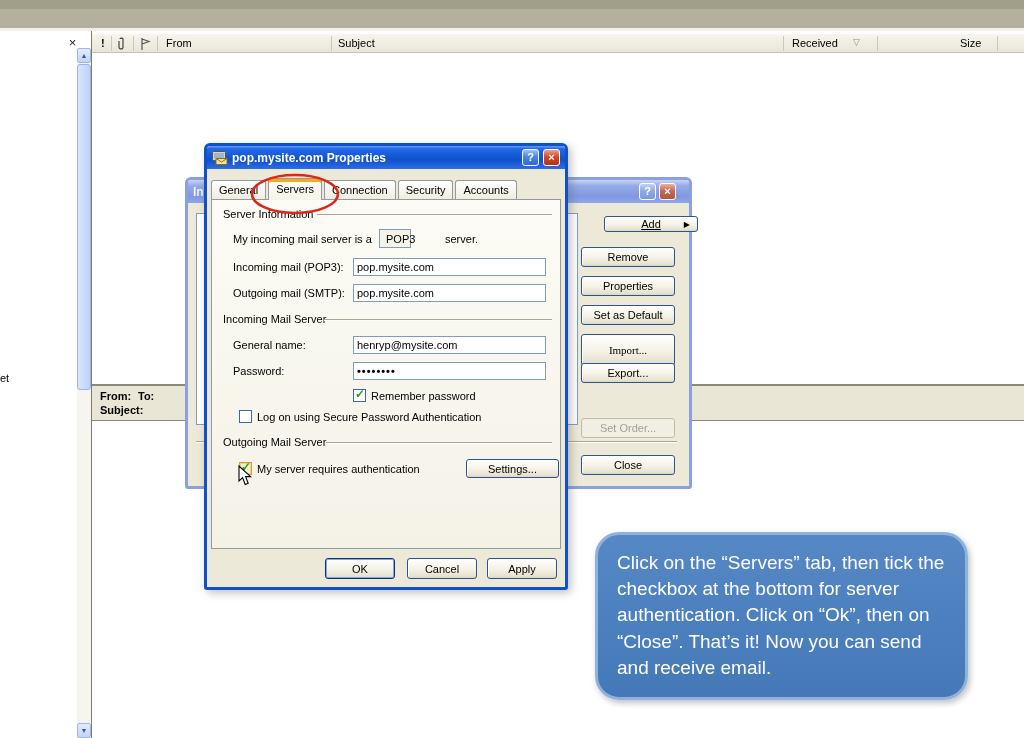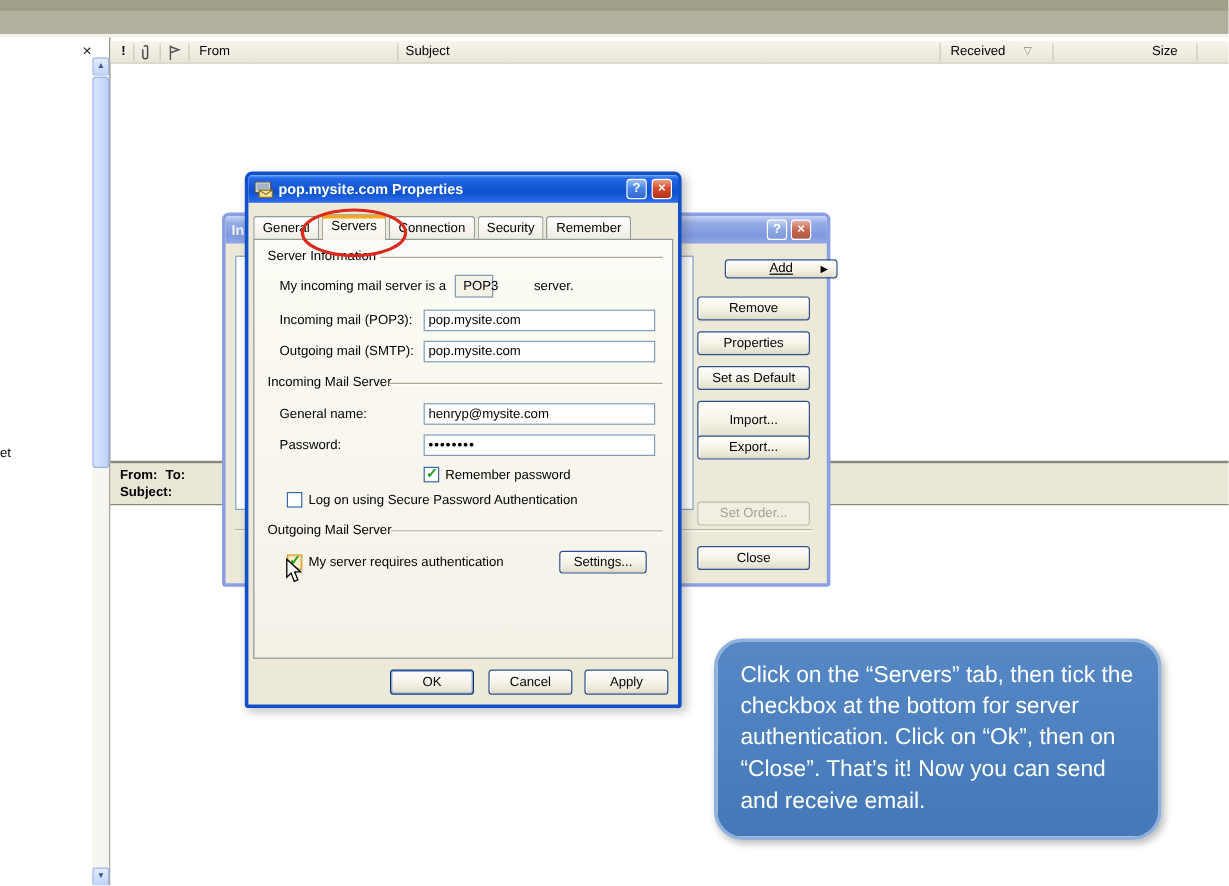--- a/index.html
+++ b/index.html
@@ -135,21 +135,21 @@
     </div>
     <div style="position:relative; width:100%; height:283px;">
       <div class="abs" style="left:8px; top:10px; width:382px; height:212px; background:#fff; border:1px solid #7f9db9;"></div>
       <div class="xp-btn" style="left:393px; top:13px;  width:94px; height:16px;margin-left:23px;">
         <span style="text-decoration:underline;">Add</span>
         <span style="position:absolute; right:7px; font-size:8px;">▶</span>
       </div>
       <div class="xp-btn" style="left:393px; top:44px;  width:94px; height:20px;">Remove</div>
       <div class="xp-btn" style="left:393px; top:73px;  width:94px; height:20px;">Properties</div>
       <div class="xp-btn" style="left:393px; top:102px; width:94px; height:20px;">Set as Default</div>
-      <div class="xp-btn" style="left:393px; top:131px; width:94px; height:32px;">Import...</div>
+      <div class="xp-btn" style="left:393px; top:131px; width:94px; height:32px;font-family:Liberation Serif, serif;">Import...</div>
       <div class="xp-btn" style="left:393px; top:160px; width:94px; height:20px;">Export...</div>
       <div class="grp-line" style="left:8px; top:238px; width:481px;"></div>
       <div class="xp-btn disabled" style="left:393px; top:215px; width:94px; height:20px;">Set Order...</div>
       <div class="xp-btn" style="left:393px; top:252px; width:94px; height:20px;">Close</div>
     </div>
   </div>
 
   <div class="dlg dlg-props">
     <div class="tb tb-active">
       <svg width="16" height="14" viewBox="0 0 16 14" style="margin-right:4px;">
@@ -161,21 +161,21 @@
       <span>pop.mysite.com Properties</span>
       <div class="tb-btn tb-help" style="right:26px;">?</div>
       <div class="tb-btn tb-close" style="right:5px;">×</div>
     </div>
 
     <div class="tabs">
       <div class="tab">General</div>
       <div class="tab active">Servers</div>
       <div class="tab">Connection</div>
       <div class="tab">Security</div>
-      <div class="tab">Remember</div>
+      <div class="tab">Accounts</div>
     </div>
 
     <svg class="annot-ellipse" viewBox="0 0 92 42">
       <ellipse cx="46" cy="21" rx="43" ry="19" fill="none" stroke="#da281c" stroke-width="2.6"></ellipse>
     </svg>
 
     <div class="tab-page">
 
       <span class="lbl" style="left:11px; top:8px;">Server Information</span>
       <div class="grp-line" style="left:105px; top:14px; width:235px;"></div>
@@ -207,21 +207,21 @@
       <div class="cb" style="left:27px; top:210px;"></div>
       <span class="lbl" style="left:45px; top:211px;">Log on using Secure Password Authentication</span>
 
       <span class="lbl" style="left:11px; top:236px;">Outgoing Mail Server</span>
       <div class="grp-line" style="left:114px; top:242px; width:226px;"></div>
 
       <div class="cb hot" style="left:27px; top:262px;">
         <span class="tick">✓</span>
       </div>
       <span class="lbl" style="left:45px; top:263px;">My server requires authentication</span>
-      <div class="xp-btn" style="left:254px; top:259px; width:73px; height:19px;">Settings...</div>
+      <div class="xp-btn" style="left:254px; top:259px; width:93px; height:19px;">Settings...</div>
 
       <svg class="cursor-svg" viewBox="0 0 14 21">
         <path d="M1 1 L1 16 L4.6 12.6 L7.2 19.5 L10.2 18.2 L7.6 11.6 L12.6 11.6 Z" fill="#fff" stroke="#000" stroke-width="1.1"></path>
       </svg>
     </div>
 
     <div class="xp-btn default" style="left:118px; top:412px; width:70px; height:21px;text-align:right;">OK</div>
     <div class="xp-btn" style="left:200px; top:412px; width:70px; height:21px;">Cancel</div>
     <div class="xp-btn" style="left:280px; top:412px; width:70px; height:21px;">Apply</div>
   </div>

